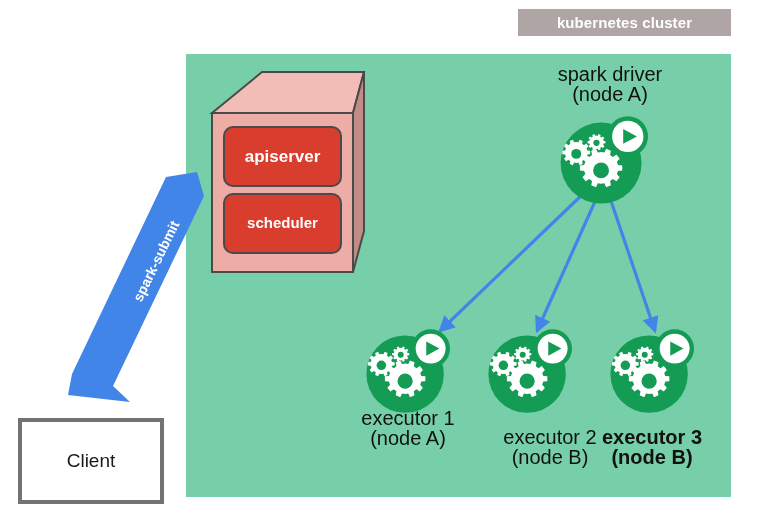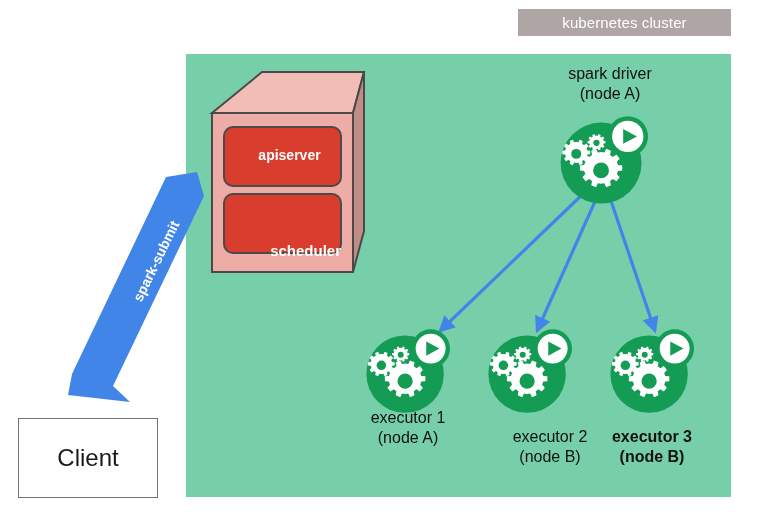--- a/index.html
+++ b/index.html
@@ -34,49 +34,49 @@
 
   #cluster-badge {
     position: absolute;
     left: 518px;
     top: 9px;
     width: 213px;
     height: 27px;
     background: #AFA5A5;
     color: #ffffff;
     font-size: 15px;
-    font-weight: normal;
+    font-weight: bold;
     letter-spacing: 0.1px;
     display: flex;
     align-items: center;
     justify-content: center;
   }
 
   
   #client-box {
     position: absolute;
     left: 18px;
     top: 418px;
     width: 138px;
     height: 78px;
     background: #ffffff;
-    border: 1px solid #737373;
+    border: 4px solid #737373;
     display: flex;
     align-items: center;
     justify-content: center;
     color: #1a1a1a;
-    font-size: 24px;
+    font-size: 19px;
   }
 
   
   .node-label {
     position: absolute;
     text-align: center;
     color: #111111;
-    font-size: 16px;
+    font-size: 20px;
     line-height: 20px;
     white-space: pre-line;
   }
   #label-driver   { left: 521px; top: 64px;  width: 178px; }
   #label-exec-1   { left: 339px; top: 408px; width: 138px; }
   #label-exec-2   { left: 481px; top: 427px; width: 138px; }
   #label-exec-3   { left: 583px; top: 427px; width: 138px; font-weight: bold; }
 
   svg { display: block; overflow: visible; }
   .vec { position: absolute; left: 0; top: 0; }
@@ -113,24 +113,24 @@
     <polygon points="353,113 364,72 364,231 353,272" fill="#C18C85" stroke="#4A4A4A" stroke-width="2"></polygon>
 
     <rect x="212" y="113" width="141" height="159" fill="#EDADA6" stroke="#4A4A4A" stroke-width="2"></rect>
 
     <rect x="224" y="127" width="117" height="59" rx="9" ry="9" fill="#D93D2E" stroke="#4A4A4A" stroke-width="2"></rect>
 
     <rect x="224" y="194" width="117" height="59" rx="9" ry="9" fill="#D93D2E" stroke="#4A4A4A" stroke-width="2"></rect>
   </svg>
 
   <div style="position:absolute; left:224px; top:147px; width:117px;
-              text-align:center; color:#ffffff; font-size:14px; font-weight:bold;margin-left:7px;">apiserver</div>
+              text-align:center; color:#ffffff; font-size:17px; font-weight:bold;">apiserver</div>
 
   <div style="position:absolute; left:224px; top:214px; width:117px;
-              text-align:right; color:#ffffff; font-size:15px; font-weight:bold;margin-top:28px;">scheduler</div>
+              text-align:center; color:#ffffff; font-size:15px; font-weight:bold;">scheduler</div>
 
   <svg class="vec" width="761" height="516" viewBox="0 0 761 516">
     <defs>
       <marker id="ah" markerWidth="5.2" markerHeight="5.2" refX="4.4" refY="2.6" orient="auto" markerUnits="strokeWidth">
         <path d="M0,0 L5.2,2.6 L0,5.2 z" fill="#4285E8"></path>
       </marker>
     </defs>
     <g stroke="#4285E8" stroke-width="3.2" fill="none" marker-start="url(#ah)" marker-end="url(#ah)">
       <line x1="585" y1="192" x2="440" y2="331"></line>
       <line x1="597" y1="197" x2="537" y2="331"></line>

